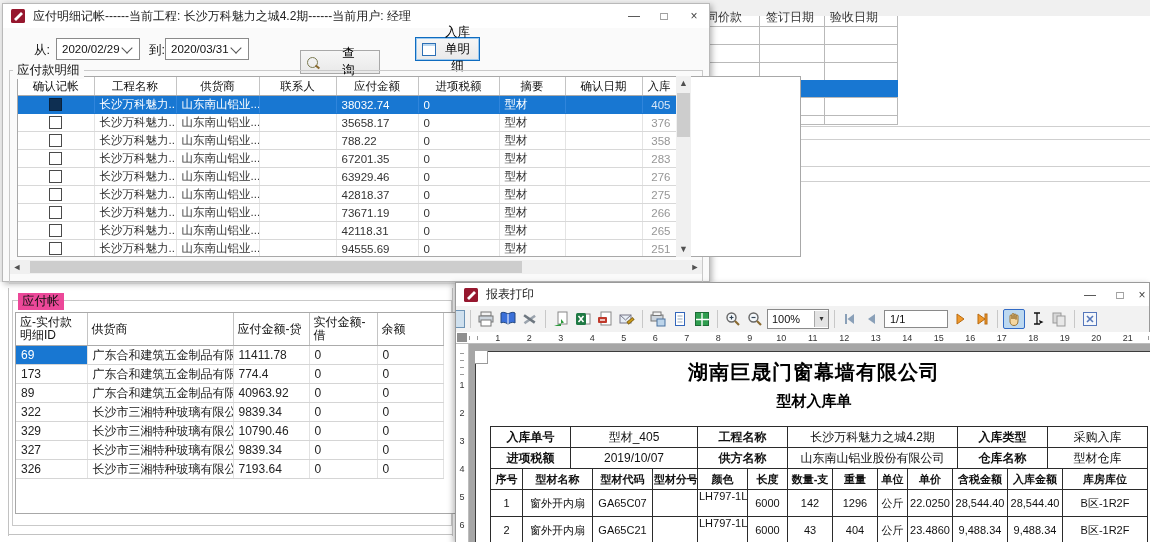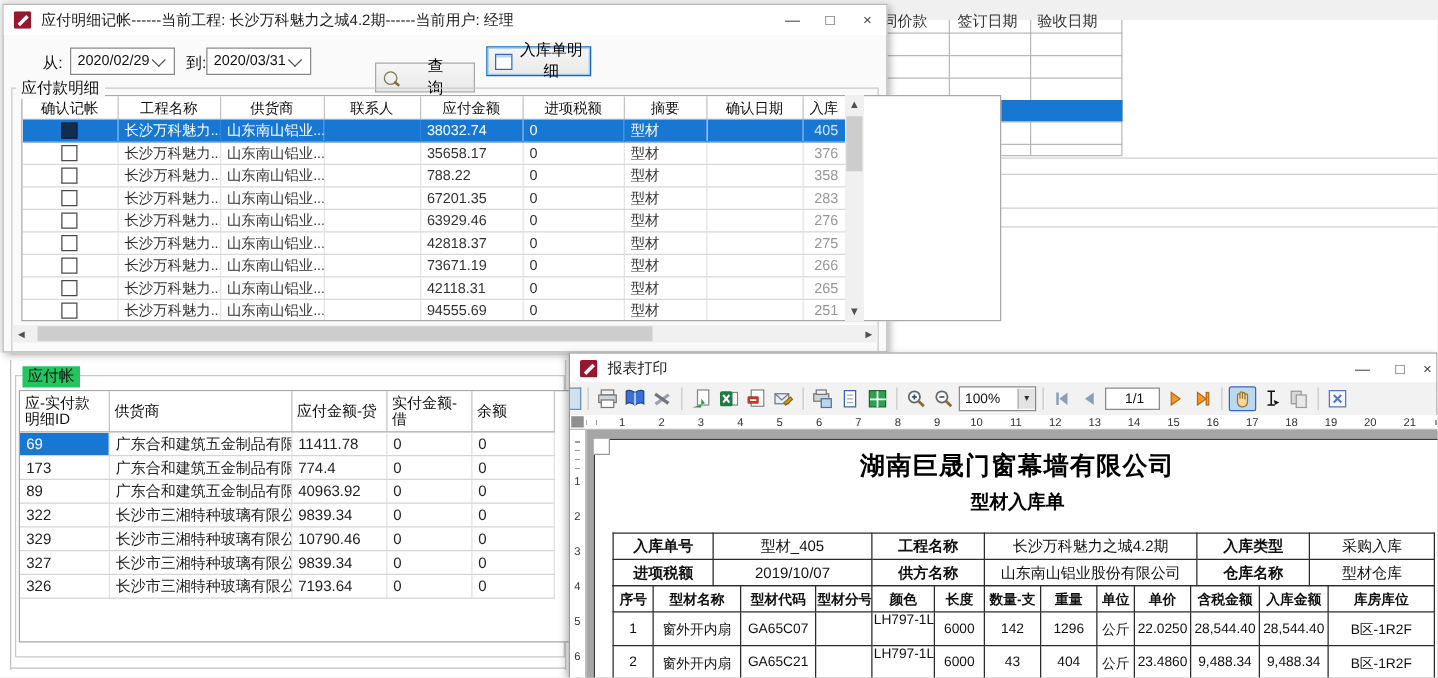--- a/index.html
+++ b/index.html
@@ -61,41 +61,41 @@
   .vthumb{position:absolute;left:1px;top:17px;width:13px;height:44px;background:#cdcdcd;}
   .hscroll{position:absolute;height:14px;background:#f0f0f0;}
   .hs-arrow{position:absolute;top:0;width:14px;height:14px;text-align:center;line-height:14px;font-size:9px;color:#505050;}
   .hthumb{position:absolute;top:1px;left:20px;width:492px;height:12px;background:#cdcdcd;}
 
   
   .blwin{position:absolute;left:0;top:282px;width:455px;height:260px;background:#fff;z-index:1;}
   .blwin .lb{position:absolute;left:8px;top:6px;width:1px;height:248px;background:#c2c2c2;}
   .blwin .rb{position:absolute;left:452px;top:6px;width:1px;height:248px;background:#cccccc;}
   .blwin .bb{position:absolute;left:8px;top:252px;width:445px;height:1px;background:#c2c2c2;}
-  .blwin .grplbl{background:#22c55e;}
+  .blwin .grplbl{background:#ec4899;}
   #apayTable{width:427px;font-size:12px;}
   #apayTable th{height:32px;font-weight:400;border-right:1px solid #c4c4c4;border-bottom:1px solid #ababab;
                 text-align:left;padding:0 4px;background:#fff;white-space:normal;line-height:13px;overflow:hidden;}
   #apayTable td{height:18px;border-right:1px solid #e2e2e2;border-bottom:1px solid #d5d5d5;
                 padding:0 5px;white-space:nowrap;overflow:hidden;color:#222;}
   #apayTable tbody tr:first-child td:first-child{background:#1877d2;color:#fff;}
 
   
   .rwin{position:absolute;left:455px;top:282px;width:695px;height:260px;background:#f2f2f2;
         border:1px solid #9a9a9a;box-shadow:-2px 2px 6px rgba(0,0,0,.28);z-index:3;box-sizing:border-box;}
   .rtoolbar{position:absolute;left:0;top:23px;right:0;height:26px;background:#f2f2f2;border-bottom:1px solid #dcdcdc;
             display:flex;align-items:center;gap:2px;padding-left:0;}
   .ti{width:20px;height:18px;display:flex;align-items:center;justify-content:center;flex:0 0 auto;}
   .ti svg{width:16px;height:16px;}
   .sliver{width:8px;height:16px;background:#cfe0ee;border:1px solid #6d93b5;border-left:none;flex:0 0 auto;}
   .tsep{width:1px;height:18px;background:#c8c8c8;margin:0 3px;flex:0 0 auto;}
   .zcombo{width:60px;height:18px;background:#fff;border:1px solid #8a8a8a;display:flex;align-items:center;flex:0 0 auto;}
   .zcombo .val{flex:1;padding-left:4px;font-size:11px;}
   .zbtn{width:13px;height:16px;background:#e3e3e3;border-left:1px solid #a9a9a9;text-align:center;line-height:15px;font-size:8px;color:#333;}
-  .pagebox{width:44px;height:18px;background:#fff;border:1px solid #8a8a8a;font-size:11px;line-height:17px;padding-left:15px;box-sizing:border-box;flex:0 0 auto;}
+  .pagebox{width:64px;height:18px;background:#fff;border:1px solid #8a8a8a;font-size:11px;line-height:17px;padding-left:5px;box-sizing:border-box;flex:0 0 auto;}
   .hand.sel{background:#bcd8f0;border:1px solid #316ac5;border-radius:2px;}
   .hruler{position:absolute;left:0;top:49px;width:695px;height:12px;background:#fff;border-bottom:1px solid #bdbdbd;
           display:flex;padding-left:26px;box-sizing:border-box;position:absolute;}
   .hruler::before{content:"";position:absolute;left:13px;right:0;top:4px;height:4px;
           background:repeating-linear-gradient(90deg,#9a9a9a 0 1px,transparent 1px 7.9px);}
   .rmark{position:absolute;left:1px;top:1px;width:10px;height:9px;background:#8f8f8f;}
   .rnum{width:31.5px;text-align:center;font-size:9px;color:#333;line-height:12px;position:relative;background:#fff;height:10px;flex:0 0 auto;}
   .preview{position:absolute;left:0;top:61px;width:695px;height:199px;background:#a6a6a6;overflow:hidden;}
   .vruler{position:absolute;left:0;top:0;width:13px;height:199px;background:#fff;border-right:1px solid #bdbdbd;
           display:flex;flex-direction:column;padding-top:36px;box-sizing:border-box;z-index:2;}
@@ -164,21 +164,21 @@
     </div>
     <span class="flabel" style="left:146px;top:38px">到:</span>
     <div class="combo" style="left:162px;top:34px;width:82px">
       <span class="val">2020/03/31</span>
       <span class="chev"></span>
     </div>
     <button class="btn" style="left:297px;top:46px;width:80px">
       <span class="mag"></span>
       <span>查　　询</span>
     </button>
-    <button class="btn focus" style="left:386px;top:33px;width:84px">
+    <button class="btn focus" style="left:412px;top:33px;width:65px">
       <span class="winico"></span>
       <span>入库单明细</span>
     </button>
 
     <span class="grplbl" style="left:10px;top:58px;background:#fafafa">应付款明细</span>
     <div class="grp" style="left:6px;top:66px;width:692px;height:212px"></div>
 
     <div class="tviewport" style="left:14px;top:72px;width:784px;height:181px">
       <table id="apTable">
         <colgroup>

